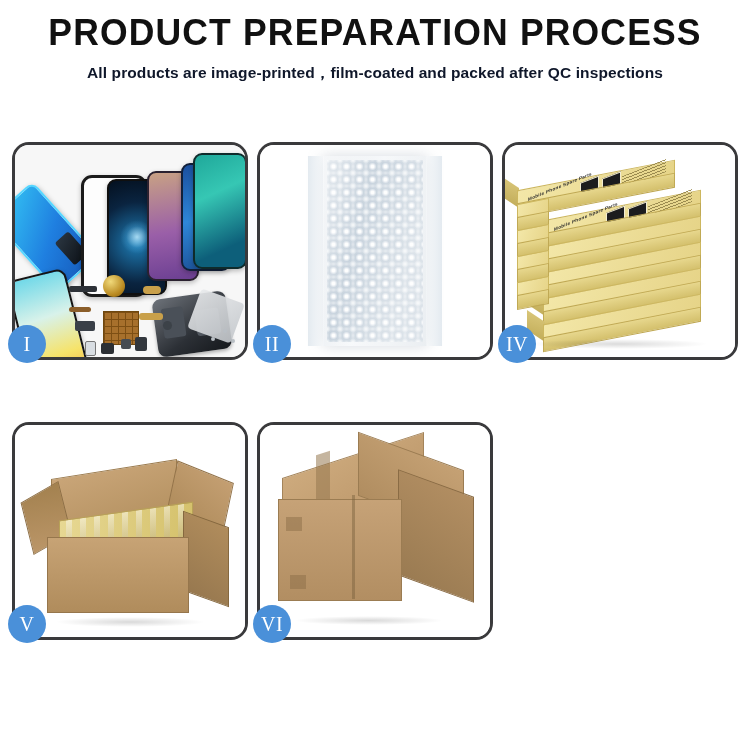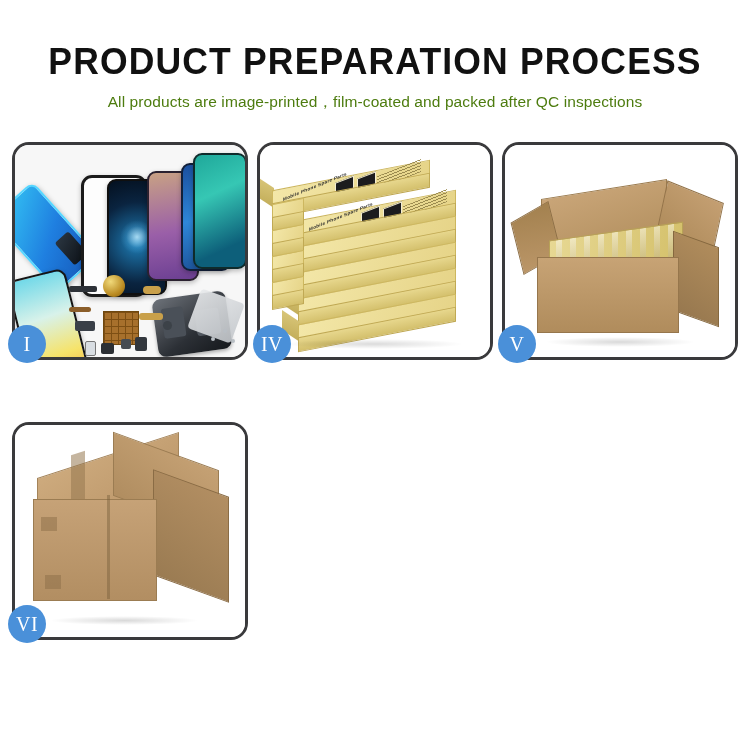--- a/index.html
+++ b/index.html
@@ -4,29 +4,29 @@
 <style>
   html,body{margin:0;padding:0;}
   body{
     width:750px;height:750px;background:#ffffff;
     font-family:"Liberation Sans","DejaVu Sans",sans-serif;
     overflow:hidden;position:relative;
   }
   .page{width:750px;height:750px;position:relative;box-sizing:border-box;}
 
   
-  .header{padding-top:41px;text-align:center;}
+  .header{padding-top:12px;text-align:center;}
   .title{
     font-size:37px;line-height:42px;font-weight:700;color:#111111;
     letter-spacing:1.2px;transform:scaleX(.96);transform-origin:center;
     white-space:nowrap;
   }
   .subtitle{
-    margin-top:9px;font-size:15.5px;line-height:20px;color:#4d7c0f;
-    font-weight:400;letter-spacing:.1px;white-space:nowrap;
+    margin-top:9px;font-size:15.5px;line-height:20px;color:#0f172a;
+    font-weight:700;letter-spacing:.1px;white-space:nowrap;
   }
 
   
   .grid{
     position:absolute;left:12px;top:142px;width:726px;height:535px;
     display:grid;grid-template-columns:repeat(3,236px);
     grid-template-rows:218px 218px;
     column-gap:9px;row-gap:62px;
   }
   .panel{
@@ -250,20 +250,31 @@
         <div class="chip c9"></div>
         <div class="chip c10"></div>
         <div class="tool"></div>
         <div class="scr" style="right:18px;bottom:24px;"></div>
         <div class="scr" style="right:30px;bottom:16px;"></div>
         <div class="scr" style="right:10px;bottom:14px;"></div>
       </div>
       <div class="badge">I</div>
     </div>
 
+    <div class="panel">
+      <div class="panel-inner p2">
+        <div class="wrapsheet">
+          <div class="wedge l"></div>
+          <div class="wedge r"></div>
+          <div class="bubbles"></div>
+          <div class="wsheen"></div>
+        </div>
+      </div>
+      <div class="badge">II</div>
+    </div>
 
 
     <div class="panel">
       <div class="panel-inner p4">
         <div class="stack">
 
           <div class="sbox" style="left:6px;top:10px;">
             <div class="side"></div>
             <div class="top">
               <div class="lbl">Mobile Phone Spare Parts</div>

